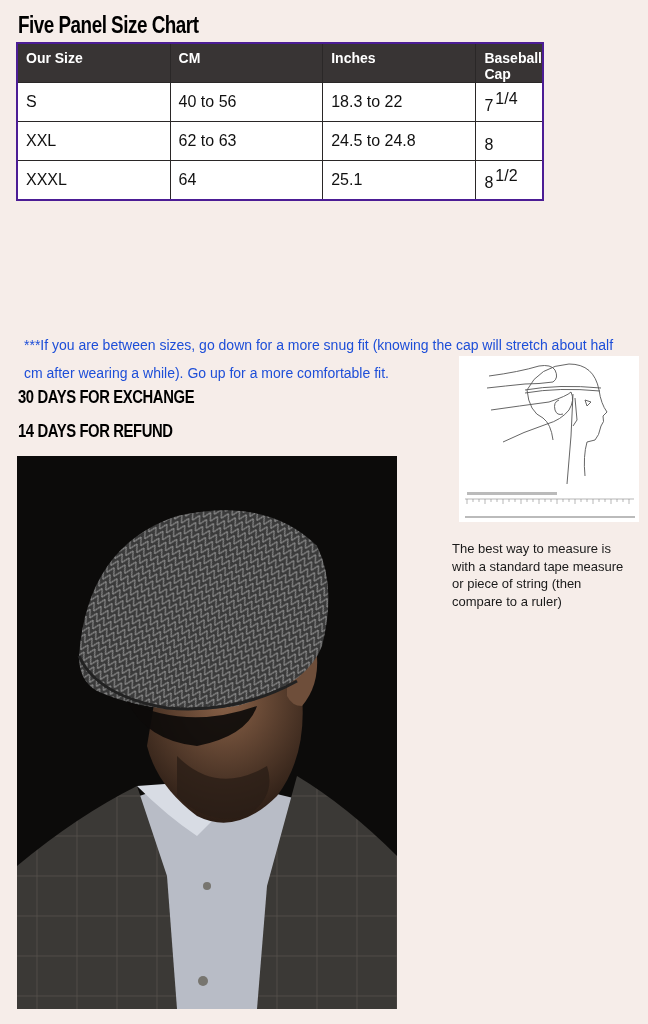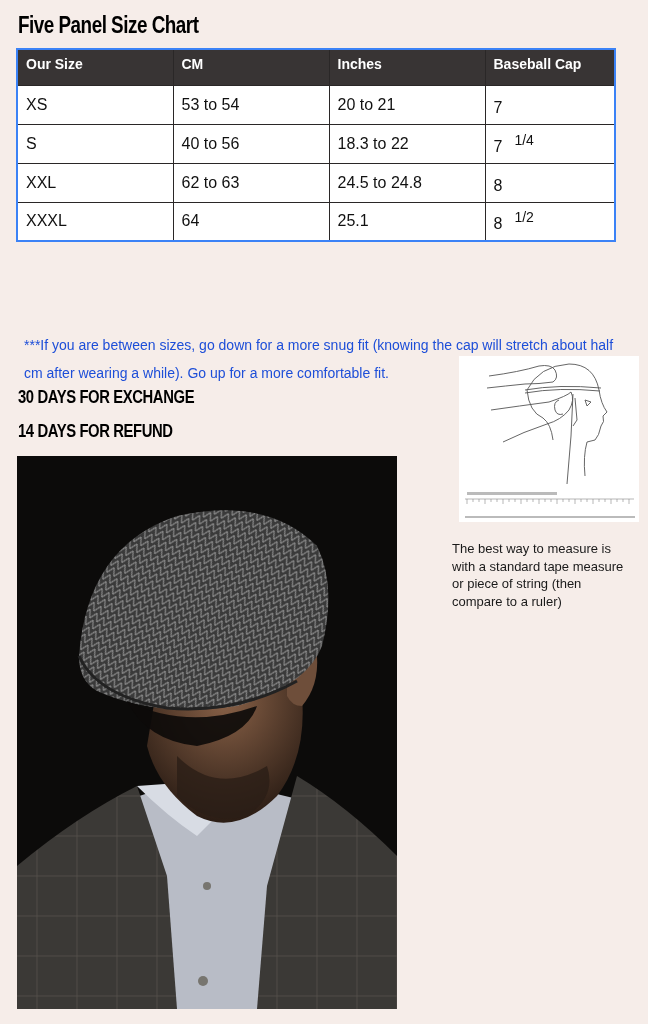--- a/index.html
+++ b/index.html
@@ -11,37 +11,37 @@
     position: relative;
   }
   .title {
     position: absolute; left: 18px; top: 12px;
     font-family: "Liberation Sans Narrow", "Liberation Sans", sans-serif;
     font-weight: bold; font-size: 23px; letter-spacing: -0.6px;
     transform: scaleX(0.82); transform-origin: left center;
     color: #000;
   }
   table.size-table {
-    position: absolute; left: 16px; top: 48px; width: 600px;
+    position: absolute; left: 16px; top: 42px; width: 528px;
     border-collapse: collapse; background: #fff;
-    border: 2px solid #3b82f6;
+    border: 2px solid #4c1d95;
   }
   table.size-table th, table.size-table td {
     border: 1.5px solid #2a2727;
     text-align: left; vertical-align: middle;
     padding-left: 8px;
   }
   table.size-table th {
     background: #383434; color: #fff; font-weight: bold;
     font-size: 14px; height: 36px; vertical-align: top; padding-top: 6px;
   }
   table.size-table td {
     font-size: 16px; color: #111; height: 39px;
   }
-  table.size-table td sup { font-size: 14px; vertical-align: 7px; margin-left: 12px; }
+  table.size-table td sup { font-size: 16px; vertical-align: 7px; margin-left: 2px; }
   .col1 { width: 156px; } .col2 { width: 156px; } .col3 { width: 156px; }
   .note {
     position: absolute; left: 24px; top: 331px; width: 600px;
     font-size: 14px; line-height: 28px; color: #1d4ed8;
   }
   .policy {
     position: absolute; left: 18px;
     font-weight: bold; font-size: 19px; letter-spacing: -0.5px;
     transform: scaleX(0.78); transform-origin: left center; color: #000;
   }
@@ -70,26 +70,20 @@
 <table class="size-table">
   <thead>
     <tr>
       <th class="col1">Our Size</th>
       <th class="col2">CM</th>
       <th class="col3">Inches</th>
       <th>Baseball Cap</th>
     </tr>
   </thead>
   <tbody>
-    <tr>
-      <td>XS</td>
-      <td>53 to 54</td>
-      <td>20 to 21</td>
-      <td><span>7</span><sup></sup></td>
-    </tr>
     <tr>
       <td>S</td>
       <td>40 to 56</td>
       <td>18.3 to 22</td>
       <td><span>7</span><sup>1/4</sup></td>
     </tr>
     <tr>
       <td>XXL</td>
       <td>62 to 63</td>
       <td>24.5 to 24.8</td>

